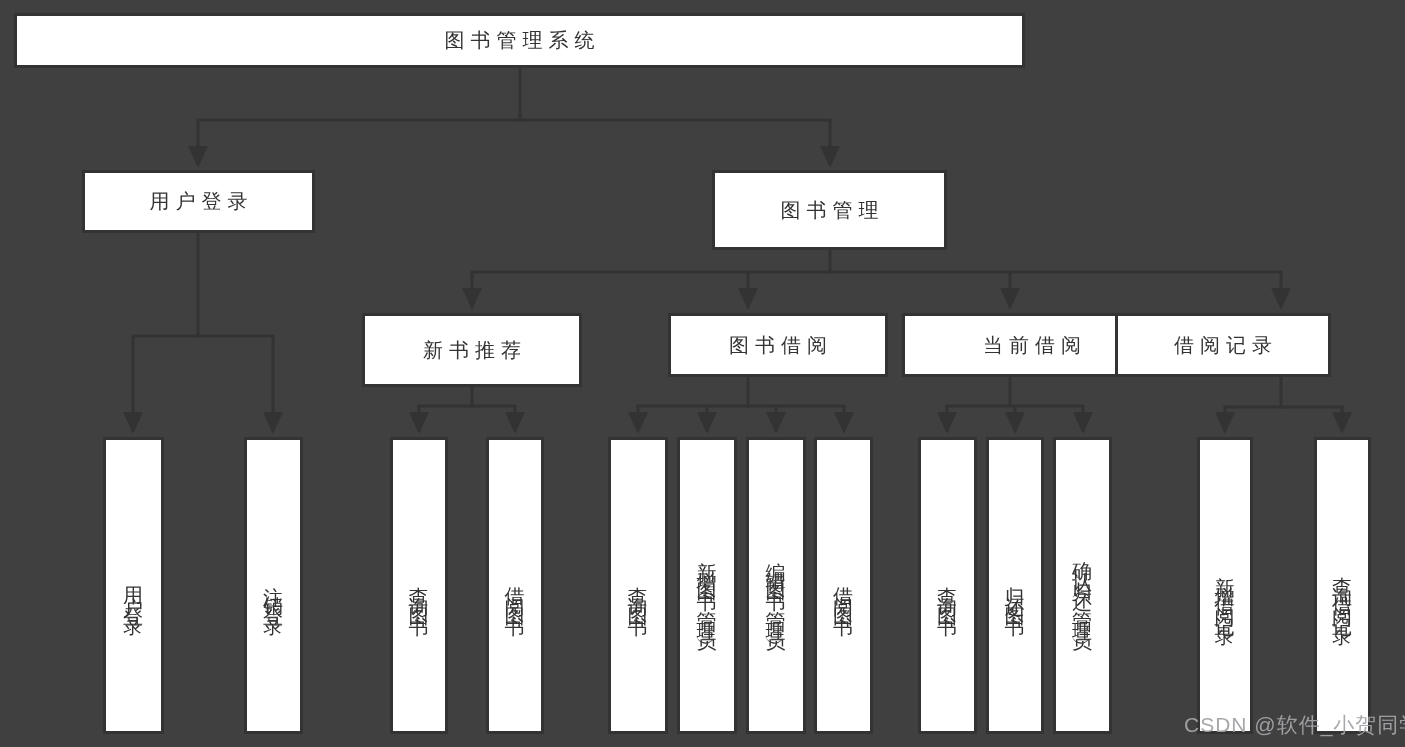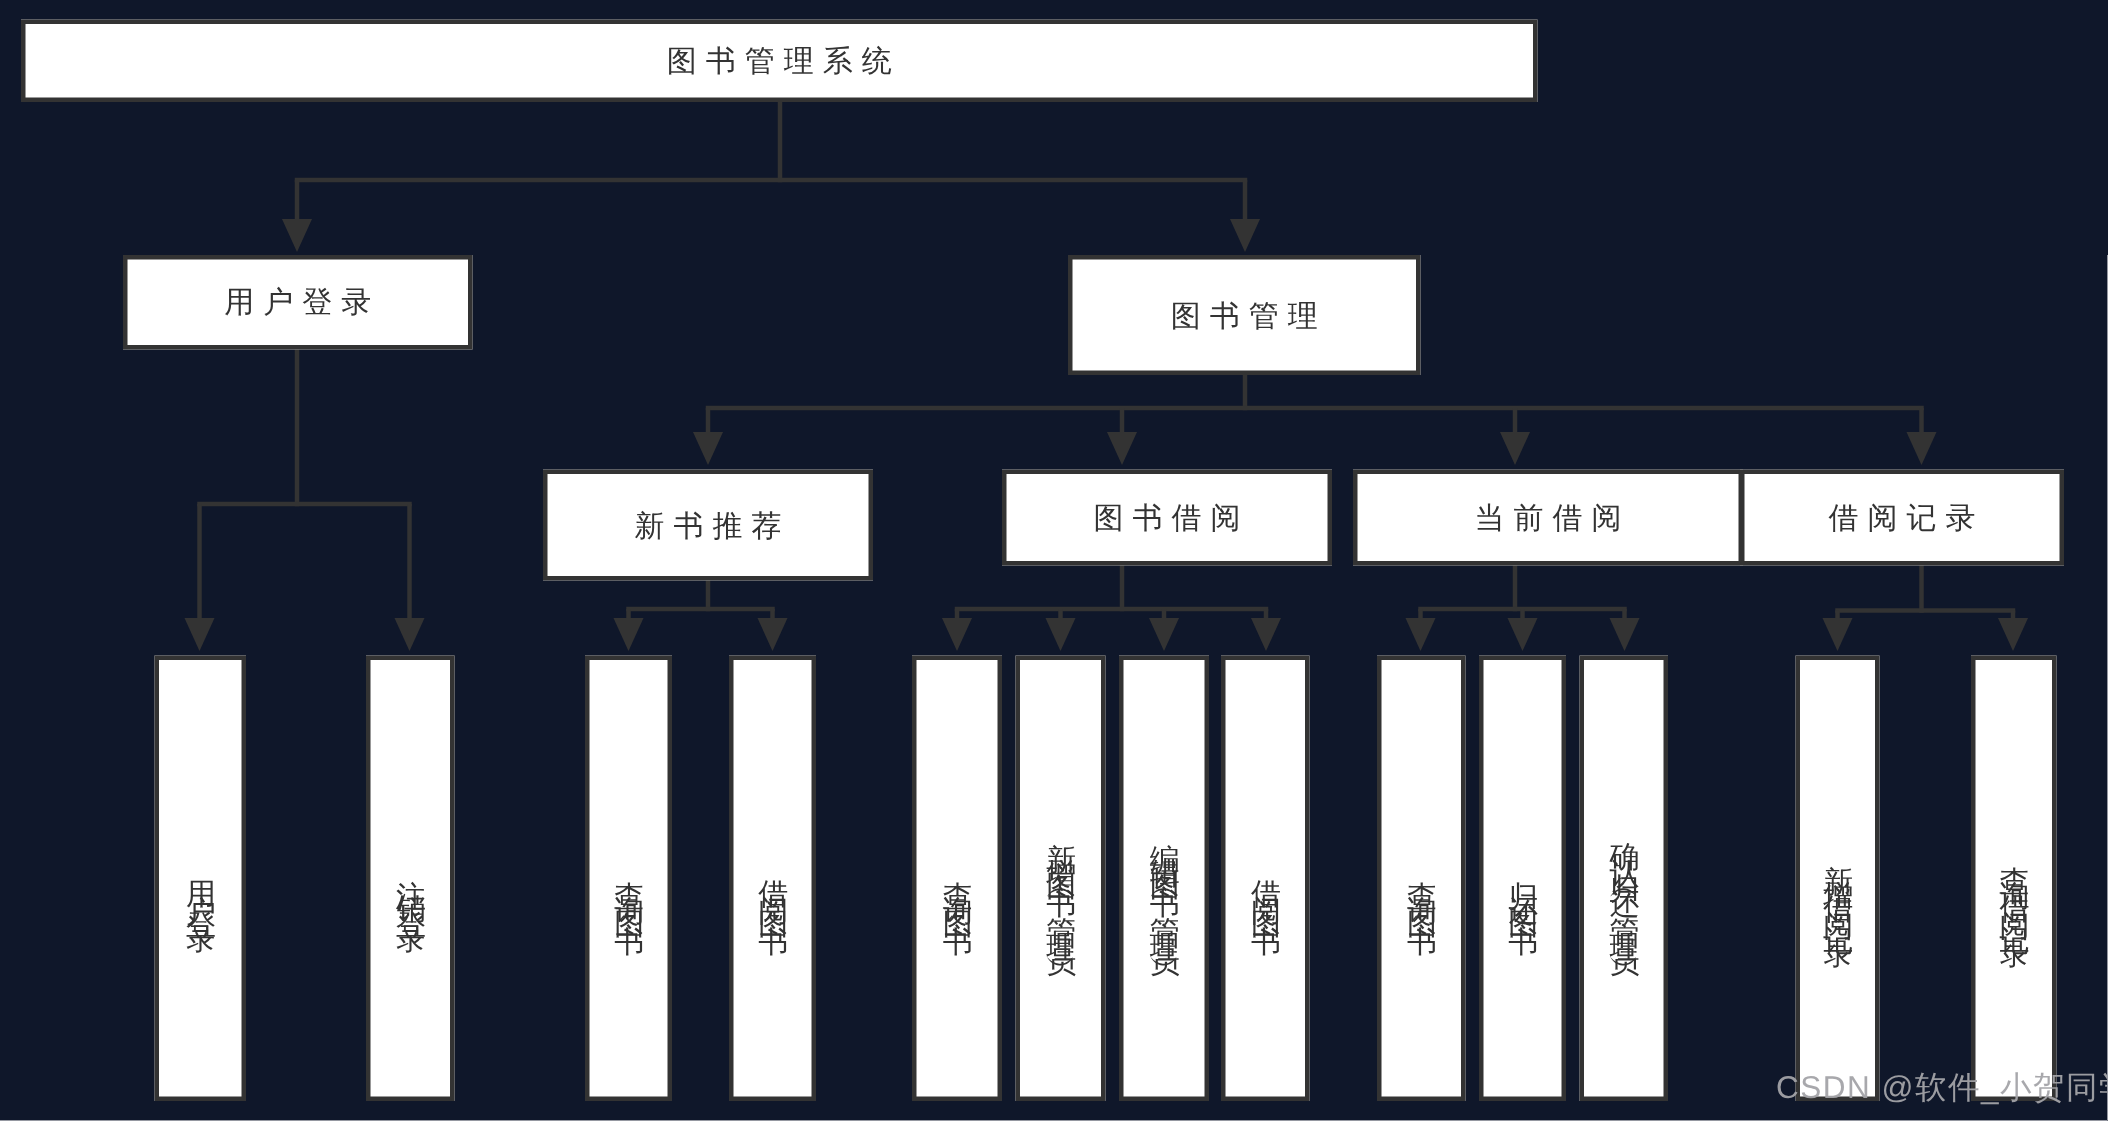--- a/index.html
+++ b/index.html
@@ -1,20 +1,20 @@
 <!DOCTYPE html>
 <html><head>
 <meta charset="utf-8">
 <style>
   html, body { margin: 0; padding: 0; background: #ffffff; }
   .stage {
     position: relative;
     width: 1405px;
     height: 747px;
-    background: #0f172a;
+    background: #404040;
     font-family: "Liberation Sans", sans-serif;
     overflow: hidden;
   }
   .connectors { position: absolute; left: 0; top: 0; z-index: 0; }
   .wire line { stroke: #333333; stroke-width: 3; }
   .wire polygon { fill: #333333; stroke: none; }
   .box {
     position: absolute;
     box-sizing: border-box;
     border: 3px solid #333333;
@@ -144,21 +144,21 @@
 
   <div class="box h" style="left:362px;top:313px;width:220px;height:74px">
     <span>新书推荐</span>
   </div>
   <div class="box h" style="left:668px;top:313px;width:220px;height:64px">
     <span>图书借阅</span>
   </div>
   <div class="box h" style="left:902px;top:313px;width:260px;height:64px">
     <span>当前借阅</span>
   </div>
-  <div class="box h" style="left:1160px;top:313px;width:216px;height:64px">
+  <div class="box h" style="left:1115px;top:313px;width:216px;height:64px">
     <span>借阅记录</span>
   </div>
 
   <div class="box v" style="left:103px;top:437px;width:61px;height:297px">
     <span>用户登录</span>
   </div>
   <div class="box v" style="left:244px;top:437px;width:59px;height:297px">
     <span>注销登录</span>
   </div>
 

